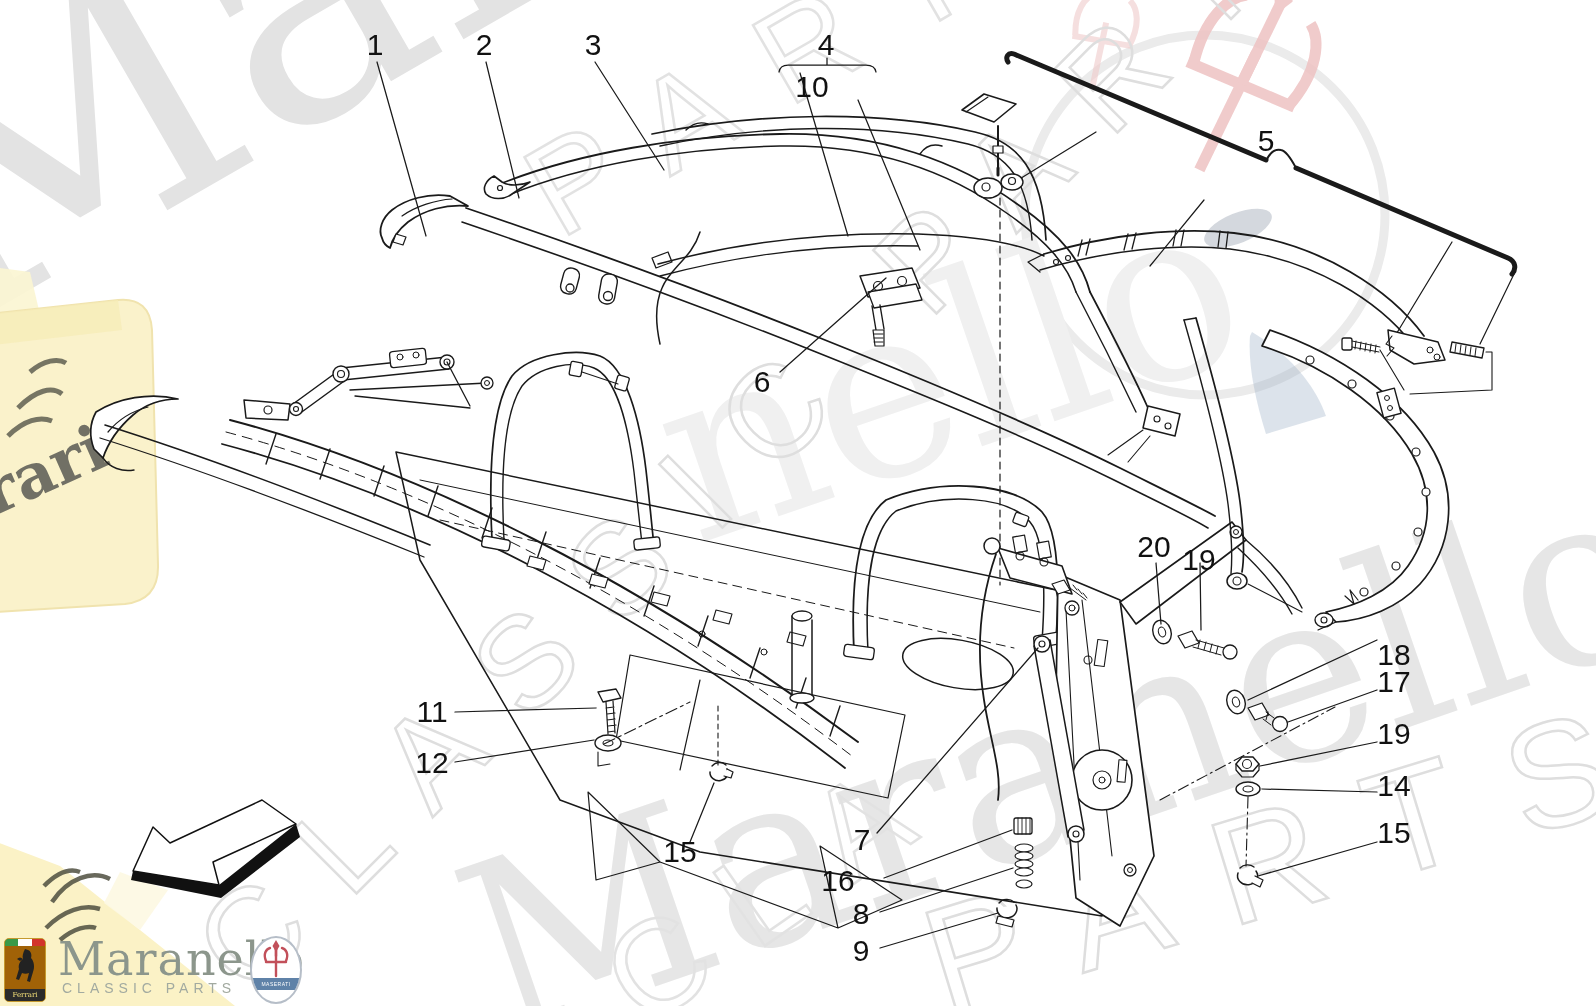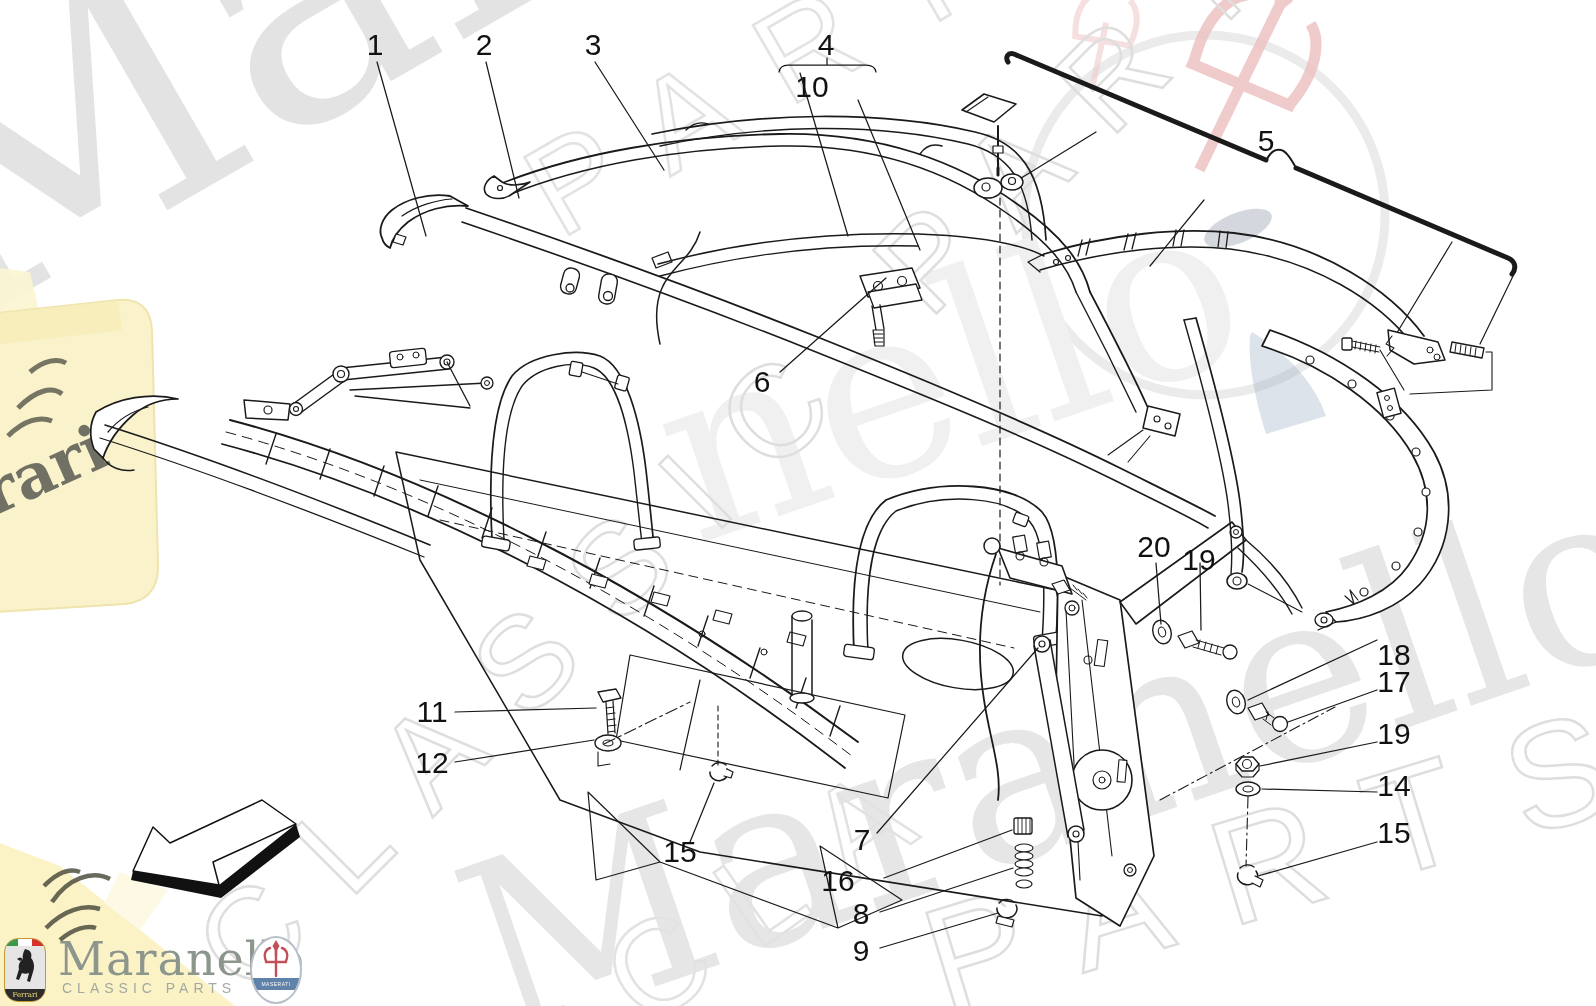--- a/index.html
+++ b/index.html
@@ -4,21 +4,21 @@
 <style>
   html,body{margin:0;padding:0;background:#fff;}
   .stage{position:relative;width:1596px;height:1006px;background:#ffffff;overflow:hidden;
          font-family:"Liberation Sans",sans-serif;}
   .art{position:absolute;left:0;top:0;width:1596px;height:1006px;}
   .callout{position:absolute;transform:translate(-50%,-50%);font-size:30px;color:#111;
            font-family:"Liberation Sans",sans-serif;white-space:nowrap;}
   
   .logo{position:absolute;left:2px;top:936px;width:300px;height:68px;}
   .shield{position:absolute;left:2px;top:2px;width:40px;height:62px;border:1px solid #c59a2f;
-          border-radius:14px;background:#e5e5e5;overflow:hidden;}
+          border-radius:5px;background:#a16207;overflow:hidden;}
   .stripes{position:absolute;left:0;top:0;width:100%;height:7px;display:flex;}
   .stripes div{flex:1;}
   .st-g{background:#3a9948;} .st-w{background:#ffffff;} .st-r{background:#d2342c;}
   .shield-horse{position:absolute;left:5px;top:8px;width:30px;height:38px;}
   .shield-band{position:absolute;left:0;bottom:0;width:100%;height:12px;background:#2b2b2b;
                color:#f7e27a;font-size:7px;text-align:center;line-height:12px;
                font-family:"DejaVu Serif",serif;}
   .logo-name{position:absolute;left:56px;top:-4px;font-family:"DejaVu Serif",serif;
              font-size:46px;color:#8c968c;letter-spacing:1px;}
   .logo-tag{position:absolute;left:60px;top:44px;font-size:14px;letter-spacing:5px;color:#a2aaa0;}

